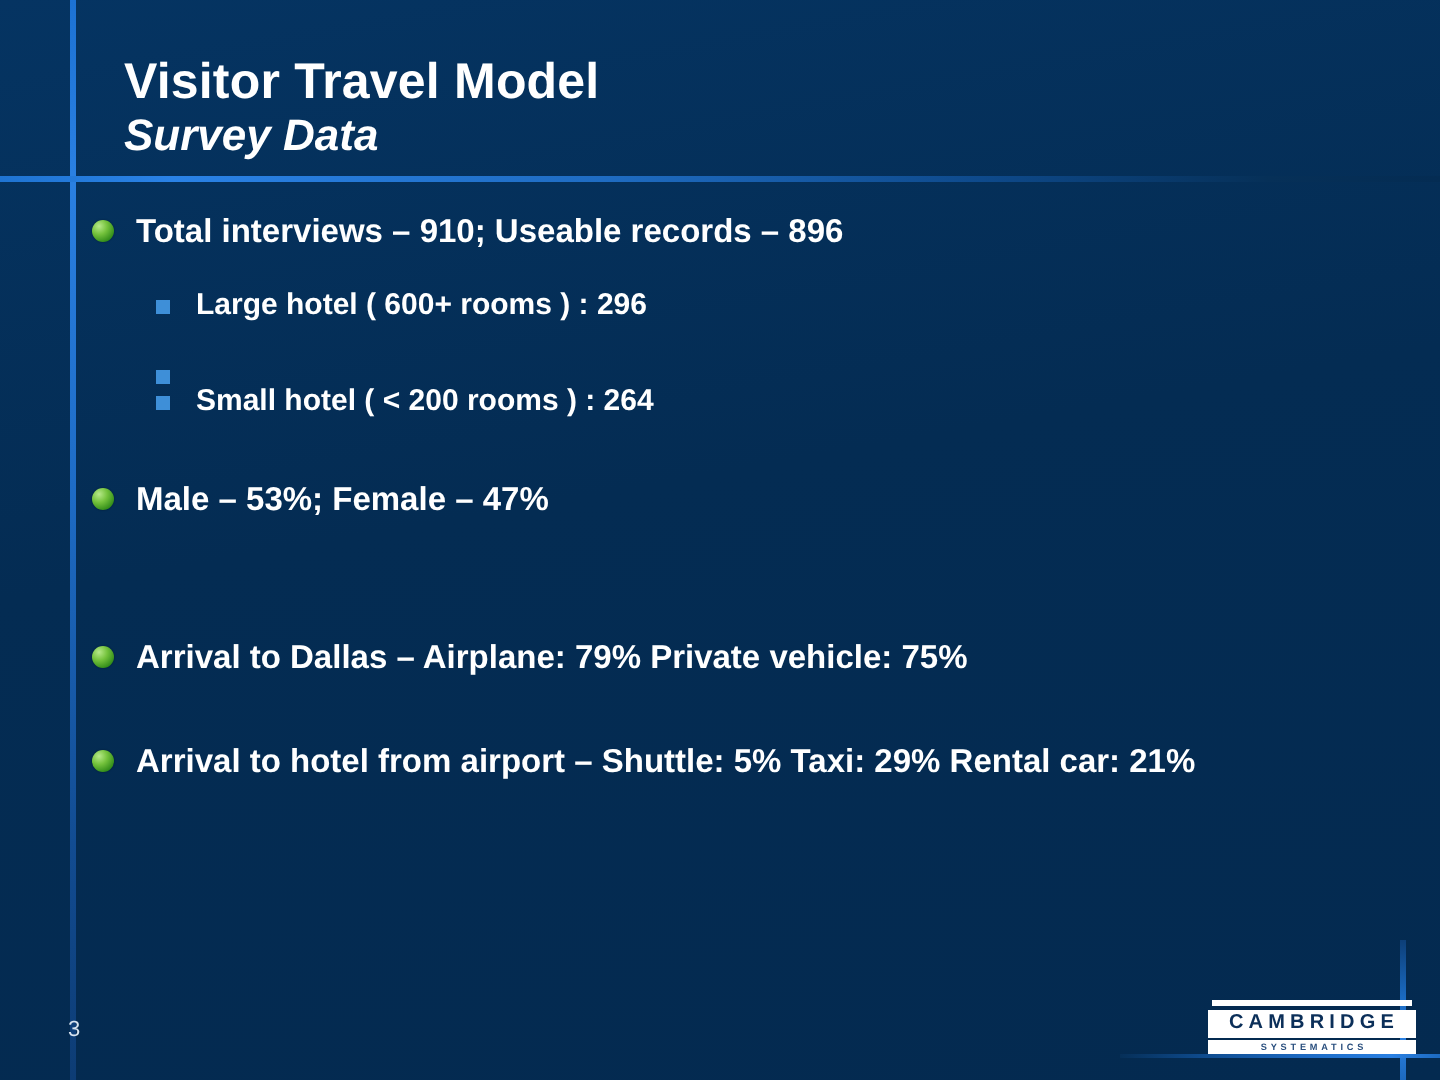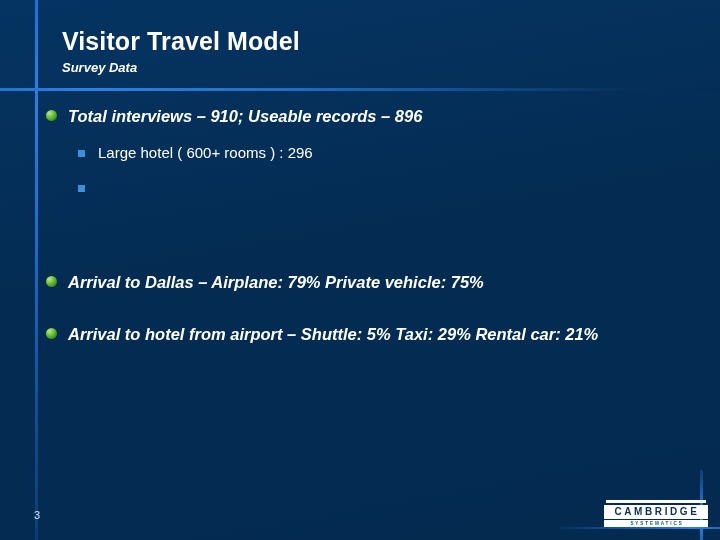--- a/index.html
+++ b/index.html
@@ -65,61 +65,60 @@
   .slide-title {
     color: #ffffff;
     font-size: 25px;
     font-weight: bold;
     line-height: 30px;
     letter-spacing: 0.1px;
     white-space: nowrap;
   }
   .slide-subtitle {
     color: #ffffff;
-    font-size: 13px;
+    font-size: 22px;
     font-weight: bold;
     font-style: italic;
     line-height: 22px;
     margin-top: 1px;
   }
 
   
   .body {
     position: absolute;
     left: 40px;
     top: 104px;
     width: 650px;
   }
   .lvl1 {
     position: relative;
     padding-left: 28px;
     color: #ffffff;
     font-size: 16.5px;
     font-weight: bold;
     line-height: 25px;
-    font-style: italic;
   }
   .lvl1 > .btxt { display: block; }
   .bullet-sphere {
     position: absolute;
     left: 6px;
     top: 6px;
     width: 11px;
     height: 11px;
     border-radius: 50%;
     background: radial-gradient(circle at 32% 28%, #b7e98a 0%, #74c23c 38%, #2f8a18 78%, #1d5c10 100%);
     box-shadow: 0 0 1px rgba(0,0,0,0.4);
   }
   .lvl2 {
     position: relative;
     padding-left: 28px;
     margin-left: 30px;
     color: #ffffff;
     font-size: 15px;
-    font-weight: normal;
+    font-weight: bold;
     line-height: 22px;
   }
   .bullet-square {
     position: absolute;
     left: 8px;
     top: 8px;
     width: 7px;
     height: 7px;
     background: #3e8fd8;
   }
@@ -209,23 +208,31 @@
     </div>
 
     <div class="sp-a"></div>
 
     <div class="lvl2">
       <span class="bullet-square"></span>
     </div>
 
     <div class="sp-a"></div>
 
+    <div class="lvl2">
+      <span class="bullet-square"></span>
+      <span class="btxt">Small hotel ( &lt; 200 rooms ) : 264</span>
+    </div>
 
     <div class="sp-b"></div>
 
+    <div class="lvl1">
+      <span class="bullet-sphere"></span>
+      <span class="btxt">Male – 53%; Female – 47%</span>
+    </div>
 
     <div class="sp-c"></div>
 
 
     <div class="sp-d"></div>
 
     <div class="lvl1">
       <span class="bullet-sphere"></span>
       <span class="btxt">Arrival to Dallas – Airplane: 79%  Private vehicle: 75%</span>
     </div>

